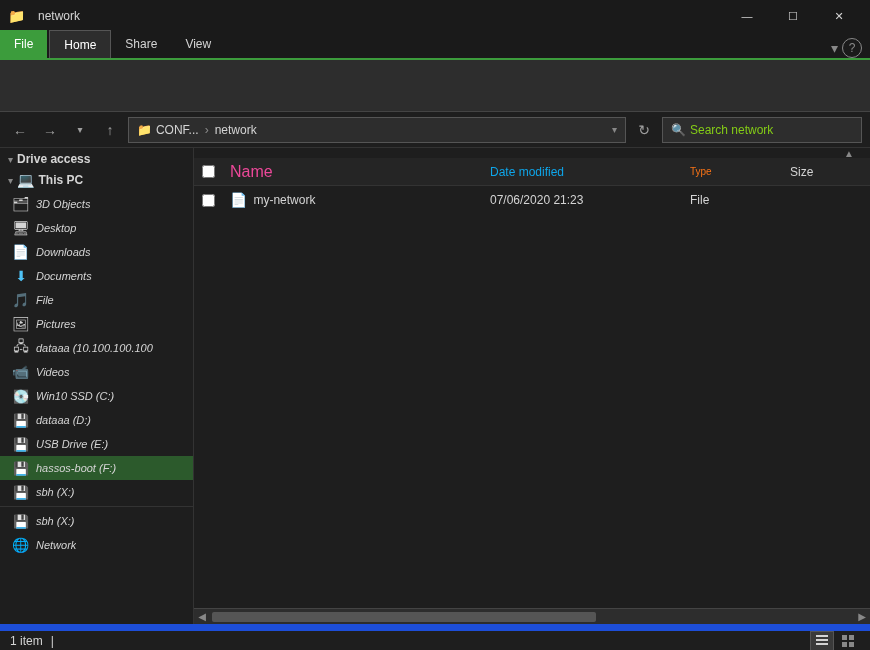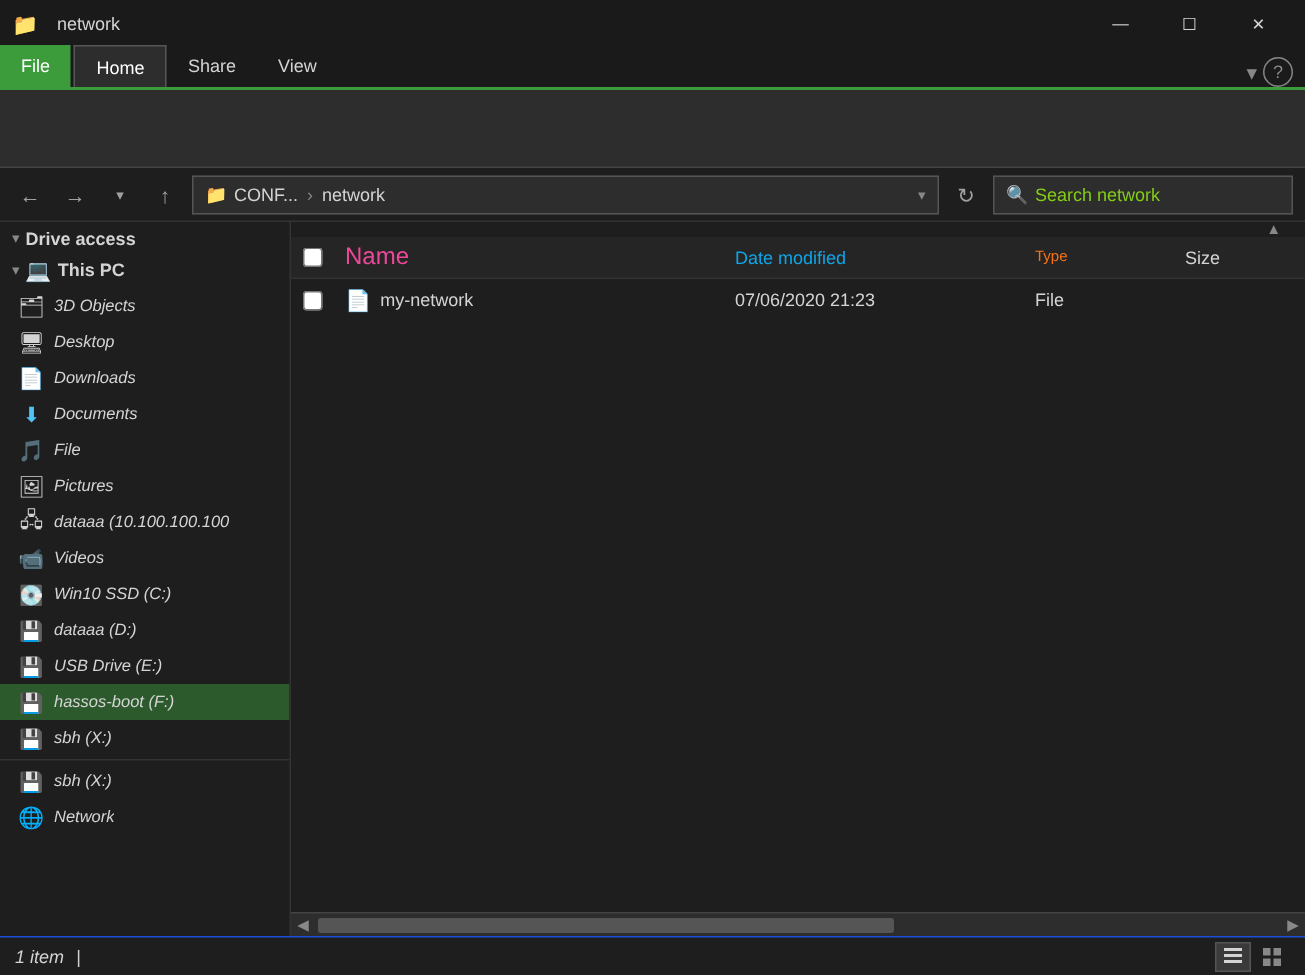--- a/index.html
+++ b/index.html
@@ -63,21 +63,21 @@
     .file-list-body { flex: 1; overflow-y: auto; }
     .file-row { display: flex; align-items: center; height: 28px; cursor: pointer; }
     .file-row .col-check { width: 28px; display: flex; align-items: center; justify-content: center; }
     .file-row .file-icon { font-size: 14px; margin-right: 6px; }
     .file-row .col-name { flex: 1; padding: 0 8px; color: #d4d4d4; font-size: 12px; display: flex; align-items: center; }
     .file-row .col-date { width: 200px; color: #d4d4d4; font-size: 12px; }
     .file-row .col-type { width: 100px; color: #d4d4d4; font-size: 12px; }
     .file-row .col-size { width: 80px; color: #d4d4d4; font-size: 12px; }
 
     
-    .status-bar { height: 26px; background: #1e1e1e; border-top: 1px solid #1d4ed8; display: flex; align-items: center; padding: 0 10px; gap: 8px; font-style: italic; }
+    .status-bar { height: 26px; background: #1e1e1e; border-top: 7px solid #1d4ed8; display: flex; align-items: center; padding: 0 10px; gap: 8px; }
     .status-text { color: #d4d4d4; font-size: 12px; }
     .status-right { margin-left: auto; display: flex; gap: 2px; }
     .view-btn { width: 24px; height: 20px; display: flex; align-items: center; justify-content: center; color: #888; cursor: pointer; border: 1px solid transparent; }
     .view-btn.active { background: #3a3a3a; border-color: #555; }
 
     
     .h-scroll { height: 16px; background: #2d2d2d; border-top: 1px solid #444; display: flex; align-items: center; }
     .h-scroll-left { width: 16px; height: 16px; display: flex; align-items: center; justify-content: center; color: #888; font-size: 10px; cursor: pointer; }
     .h-scroll-track { flex: 1; height: 10px; background: #2d2d2d; margin: 0 2px; position: relative; }
     .h-scroll-thumb { width: 60%; height: 10px; background: #555; border-radius: 2px; }

